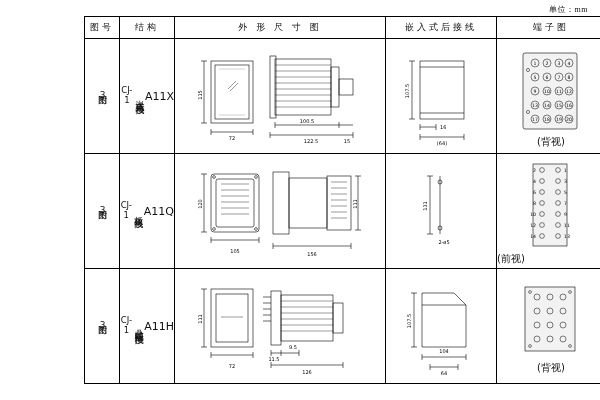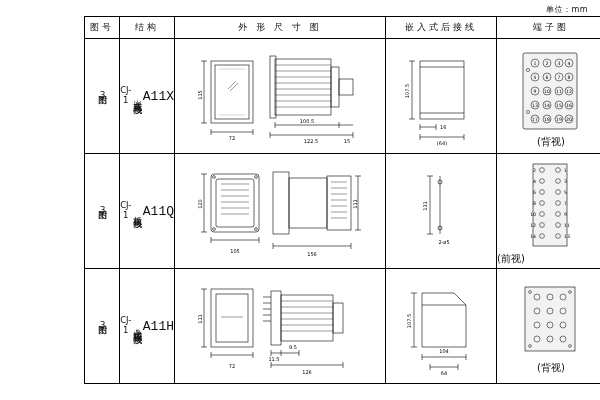--- a/index.html
+++ b/index.html
@@ -4,21 +4,21 @@
 <style>
   html,body{margin:0;padding:0;}
   body{
     width:600px;height:400px;background:#ffffff;
     font-family:"DejaVu Sans","Liberation Sans",sans-serif;
     color:#111;
     position:relative;
     overflow:hidden;
   }
   .unit{
-    position:absolute;right:12px;top:4px;font-size:8px;letter-spacing:.5px;
+    position:absolute;right:12px;top:4px;font-size:8px;letter-spacing:.5px;font-family:Liberation Serif, serif;
   }
   table.main{
     position:absolute;left:84px;top:16px;
     width:516px;height:368px;
     border-collapse:collapse;
     table-layout:fixed;
   }
   table.main td,table.main th{
     border:1px solid #000;
     padding:0;
@@ -36,21 +36,21 @@
   .vtext{
     writing-mode:vertical-rl;
     text-orientation:upright;
     font-size:9px;
     line-height:1.25;
     letter-spacing:1px;
     display:inline-block;
   }
   .structcell{position:relative;}
   .struct-top{font-size:8.5px;margin-bottom:2px;}
-  .struct-bottom{font-size:13px;margin-top:2px;font-family:Liberation Mono, monospace;}
+  .struct-bottom{font-size:11px;margin-top:2px;}
   .struct-col{display:flex;flex-direction:row;align-items:center;justify-content:center;height:100%;}
   .cellwrap{position:relative;width:100%;height:100%;}
   svg{display:block;}
   .dim{font-size:5px;font-family:"DejaVu Sans","Liberation Sans",sans-serif;}
   .cap{font-size:10px;}
   .pinnum{font-size:4.6px;}
 </style>
 </head>
 <body>
 

